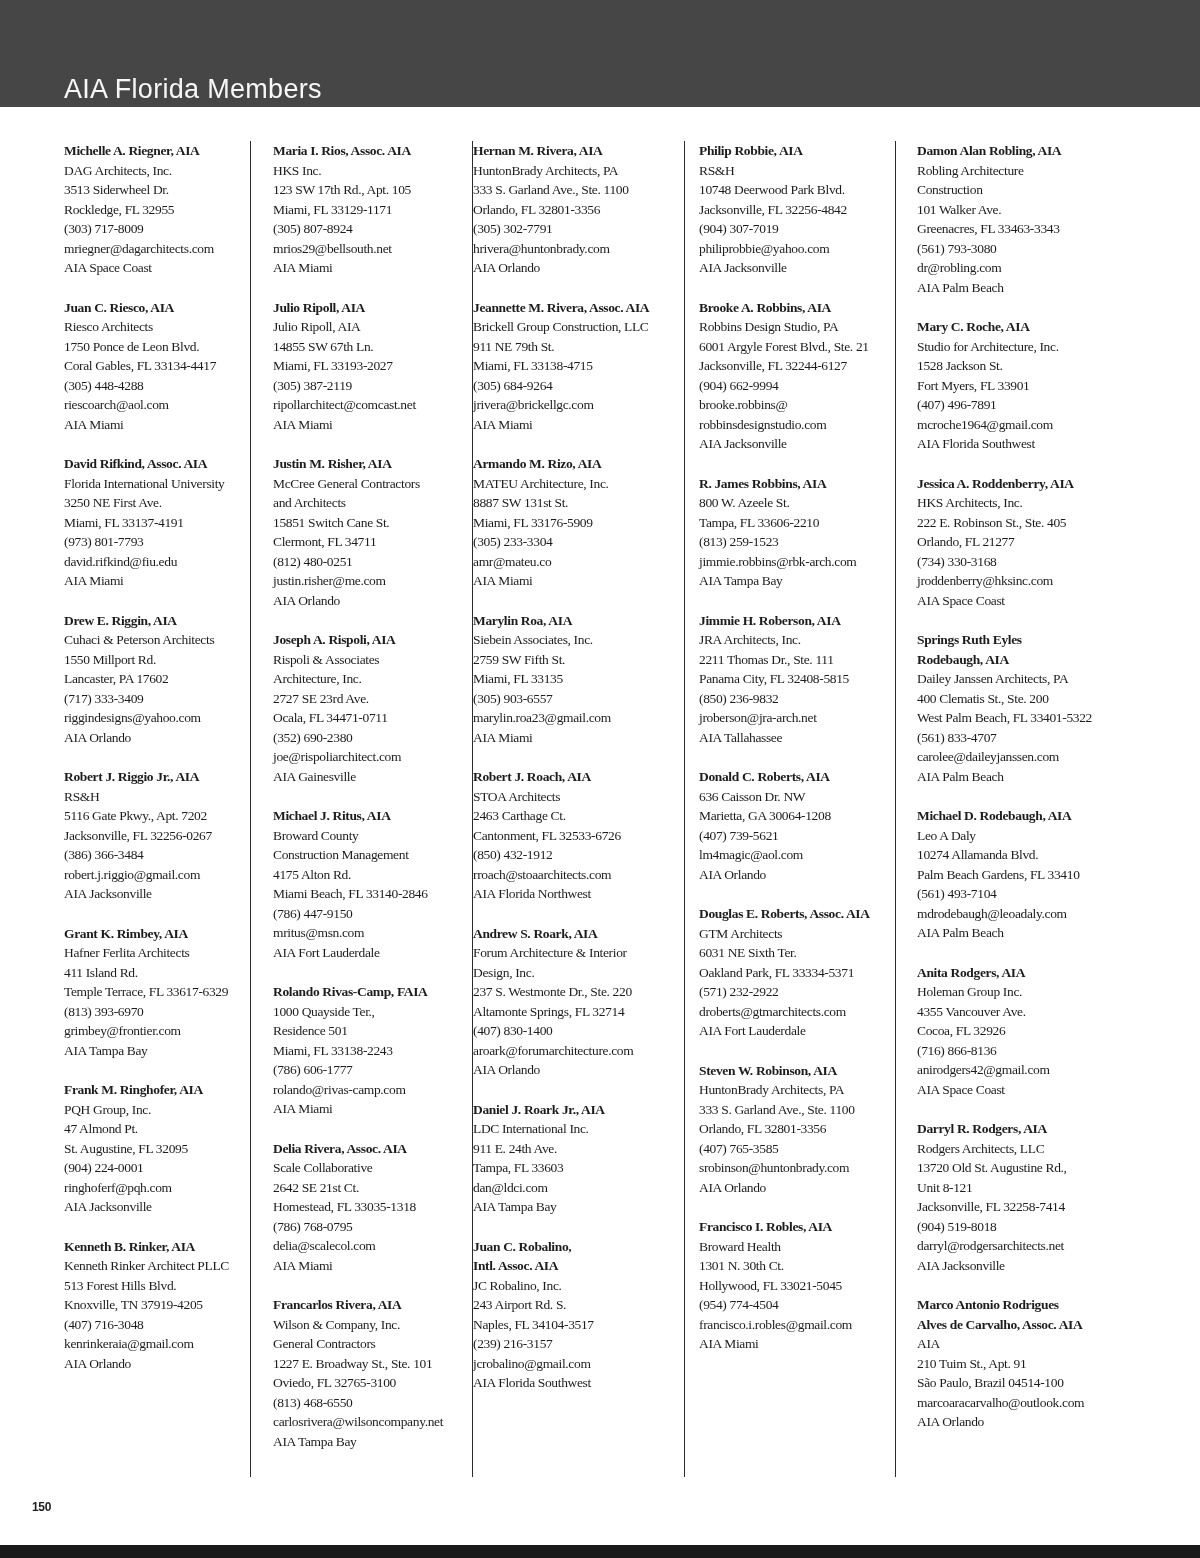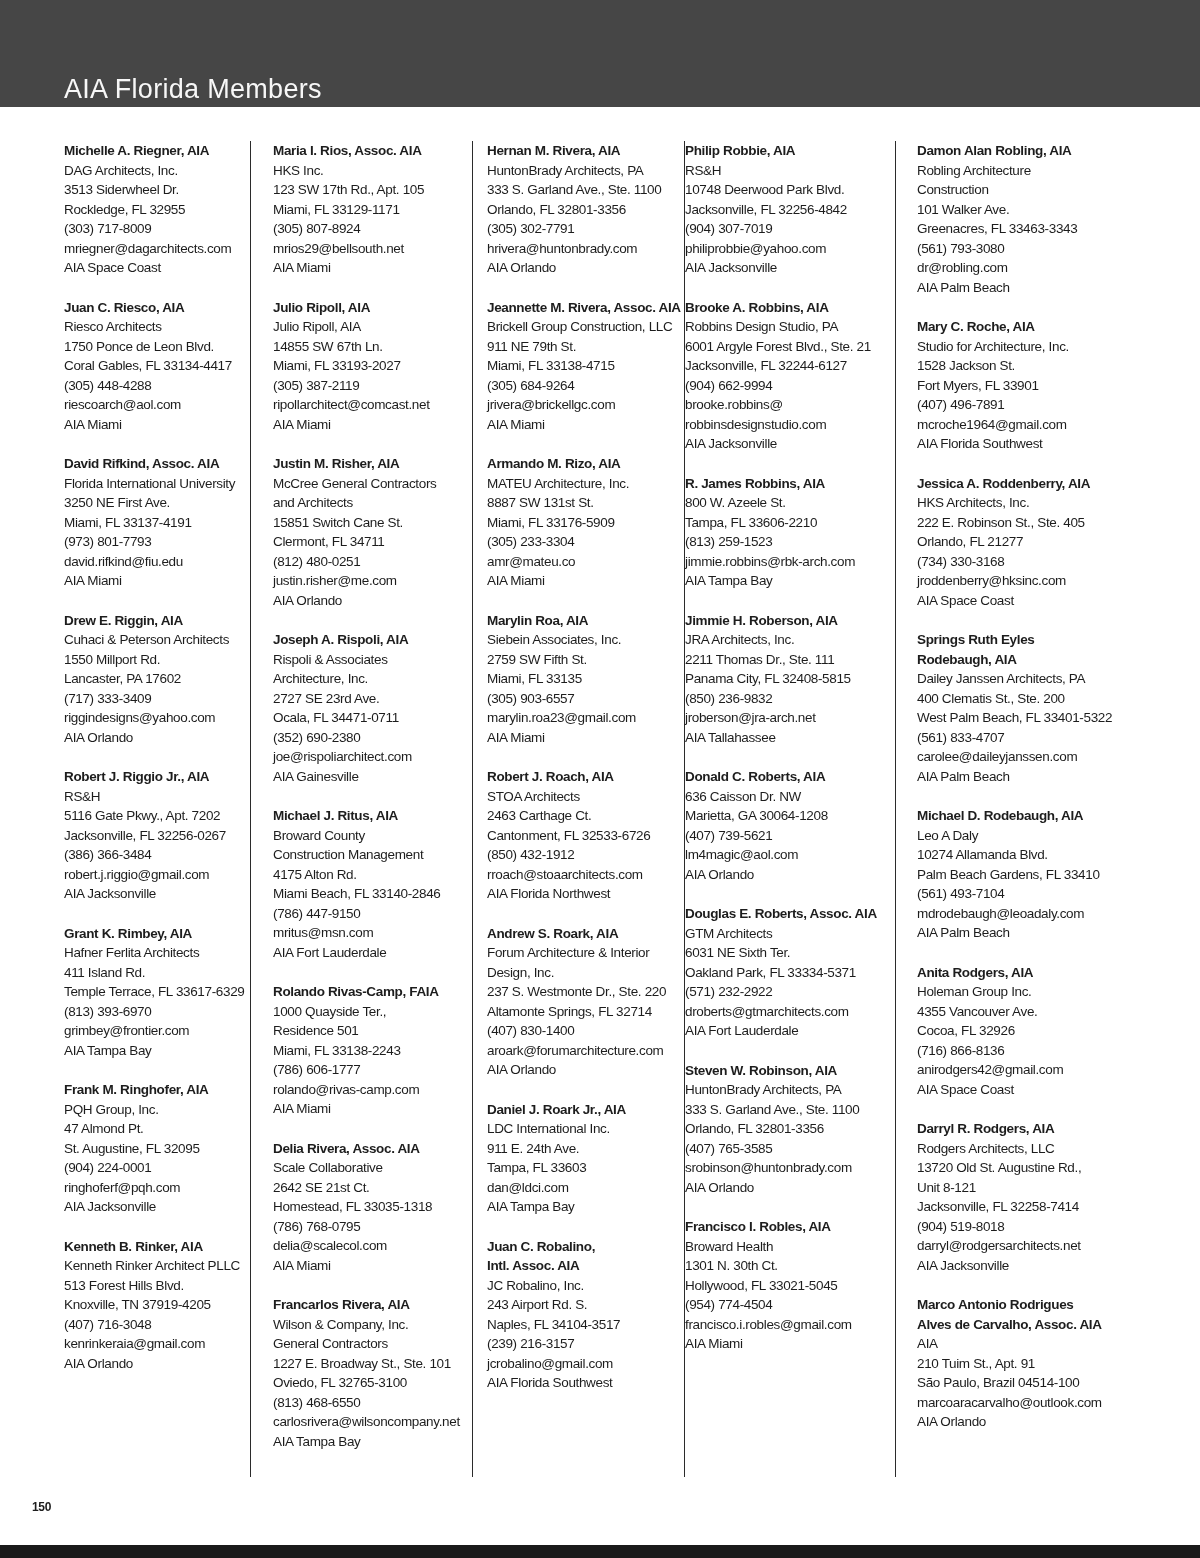--- a/index.html
+++ b/index.html
@@ -19,26 +19,27 @@
     margin: 0 0 2px 64px;
     font-size: 27px; font-weight: 400;
     color: var(--header-text, #f7f7f7);
     letter-spacing: 0.3px;
   }
   .columns {
     position: absolute; top: 141px; left: 64px;
     width: 1072px; height: 1336px;
     display: grid;
     grid-template-columns: 186px 222px 212px 211px 241px;
+    font-family: Liberation Serif, serif;
   }
   .column { border-left: 1px solid var(--divider, #2b2b2b); box-sizing: border-box; }
   .column:first-child { border-left: none; }
   .column:nth-child(2) { padding-left: 22px; }
-  .column:nth-child(3) { padding-left: 14px; }
-  .column:nth-child(4) { }
+  .column:nth-child(3) { }
+  .column:nth-child(4) { padding-left: 14px; }
   .column:nth-child(5) { padding-left: 21px; }
   .entry { margin-bottom: 20px; }
   .name-line, .detail-line {
     font-size: 13.5px; line-height: 19.5px;
     letter-spacing: -0.35px;
     white-space: nowrap;
     color: var(--text, #1d1d1d);
   }
   .name-line { font-weight: 700; }
   .page-number {

